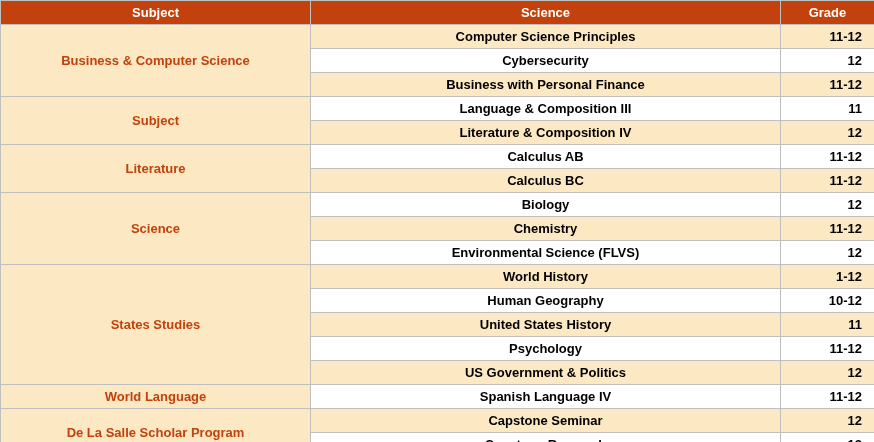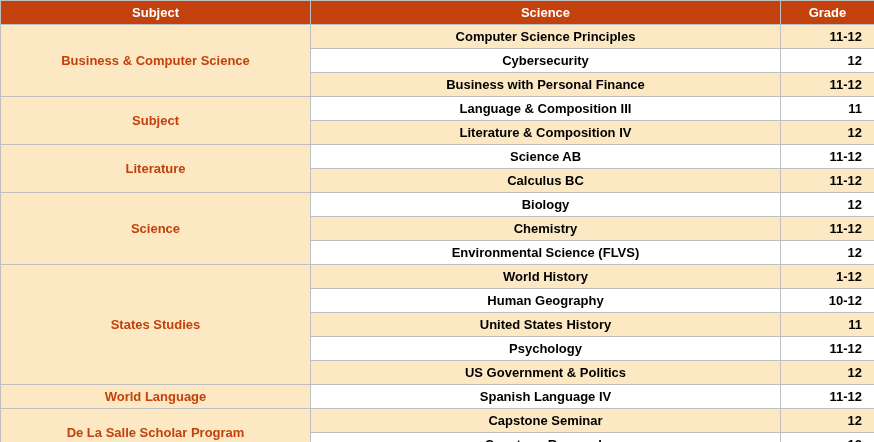--- a/index.html
+++ b/index.html
@@ -98,21 +98,21 @@
         <td class="subject" rowspan="2">Subject</td>
         <td class="course row-plain">Language &amp; Composition III</td>
         <td class="grade row-plain">11</td>
       </tr>
       <tr>
         <td class="course row-shaded">Literature &amp; Composition IV</td>
         <td class="grade row-shaded">12</td>
       </tr>
       <tr>
         <td class="subject" rowspan="2">Literature</td>
-        <td class="course row-plain">Science AB</td>
+        <td class="course row-plain">Calculus AB</td>
         <td class="grade row-plain">11-12</td>
       </tr>
       <tr>
         <td class="course row-shaded">Calculus BC</td>
         <td class="grade row-shaded">11-12</td>
       </tr>
       <tr>
         <td class="subject" rowspan="3">Science</td>
         <td class="course row-plain">Biology</td>
         <td class="grade row-plain">12</td>

